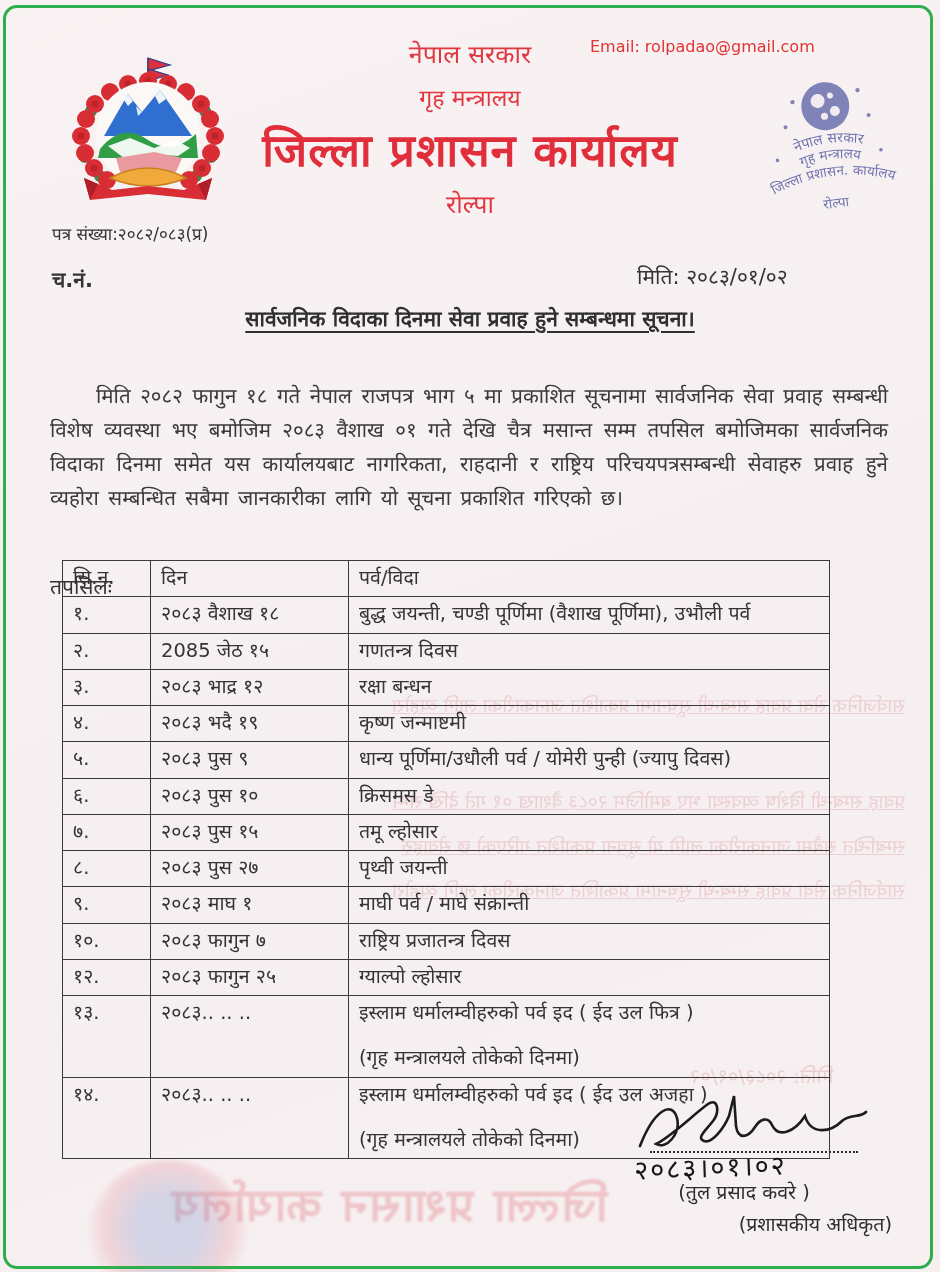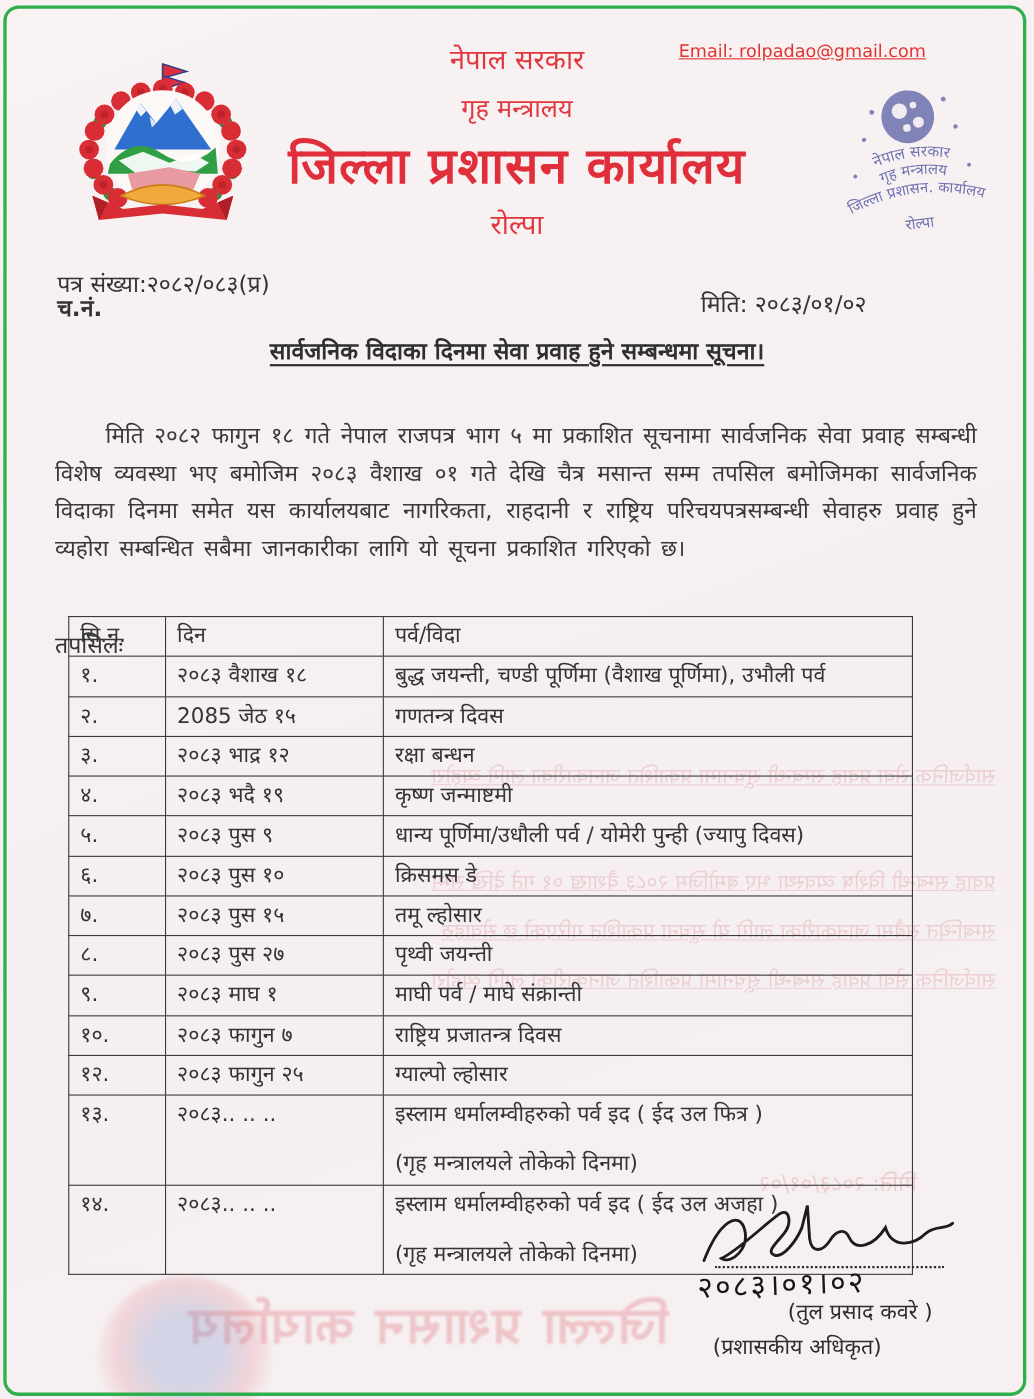--- a/index.html
+++ b/index.html
@@ -12,25 +12,25 @@
   .frame {
     position:absolute; top:5px; left:3px; right:7px; bottom:3px;
     border:3px solid #2fae4d; border-radius:14px; pointer-events:none; z-index:5;
   }
   
   .letterhead { position:absolute; top:36px; left:0; width:100%; text-align:center; z-index:2; }
   .h-gov      { font-size:25px; color:#e1383f; }
   .h-ministry { font-size:23px; color:#e1383f; margin-top:11px; }
   .h-office   { font-size:45px; font-weight:bold; color:#e02f3a; margin-top:5px; letter-spacing:1px; }
   .h-district { font-size:25px; color:#e1383f; margin-top:7px; }
-  .email      { position:absolute; top:37px; left:617px; font-size:16px; color:#e23333; z-index:2;text-decoration:underline; }
+  .email      { position:absolute; top:37px; left:590px; font-size:16px; color:#e23333; z-index:2; }
   .emblem     { position:absolute; left:58px; top:54px; z-index:2; }
   .stamp      { position:absolute; left:740px; top:70px; z-index:2; opacity:.88; filter:blur(.4px); }
   
-  .meta-ref  { position:absolute; left:52px; top:243px; font-size:21px; color:#343434; }
+  .meta-ref  { position:absolute; left:52px; top:222px; font-size:17px; color:#343434; }
   .meta-chno { position:absolute; left:52px; top:265px; font-size:21px; color:#343434;font-weight:bold; }
   .meta-date { position:absolute; left:637px; top:262px; font-size:21px; color:#343434; }
   
   .notice-title {
     position:absolute; top:304px; left:0; width:100%; text-align:center;
     font-size:21px; font-weight:bold; color:#2f2f2f;
   }
   .notice-title span { text-decoration:underline; text-underline-offset:5px; text-decoration-thickness:1.5px; }
   .notice-body {
     position:absolute; left:50px; top:349px; width:838px;
@@ -52,22 +52,22 @@
   .holidays col.c-sn  { width:88px; }
   .holidays col.c-day { width:198px; }
   .holidays .sub { display:block; margin-top:17px; }
   
   .signature-svg { position:absolute; left:628px; top:1088px; z-index:3; }
   .dotline { position:absolute; left:650px; top:1151px; width:208px; border-bottom:2.5px dotted #2b2b2b; z-index:2; }
   .hand-date {
     position:absolute; left:634px; top:1148px; font-size:27px; color:#161616;
     transform:rotate(-2deg); letter-spacing:2px; z-index:3;
   }
-  .sig-name  { position:absolute; left:660px; top:1178px; width:244px; text-align:center; font-size:19.5px; color:#2e2e2e; z-index:3; }
-  .sig-desig { position:absolute; left:648px; top:1210px; width:244px; text-align:left; font-size:19.5px; color:#2e2e2e; z-index:3; }
+  .sig-name  { position:absolute; left:622px; top:1178px; width:244px; text-align:center; font-size:19.5px; color:#2e2e2e; z-index:3; }
+  .sig-desig { position:absolute; left:648px; top:1210px; width:244px; text-align:right; font-size:19.5px; color:#2e2e2e; z-index:3; }
   
   .bleed {
     position:absolute; transform:scaleX(-1); color:#cf7781; opacity:.26;
     filter:blur(.7px); font-size:19px; text-decoration:underline; z-index:1;
     white-space:nowrap; overflow:hidden;
   }
   .bleed-big {
     position:absolute; transform:scaleX(-1); color:#e2858d; opacity:.4;
     filter:blur(.8px); font-size:46px; font-weight:bold; letter-spacing:2px; z-index:1;
     white-space:nowrap;

